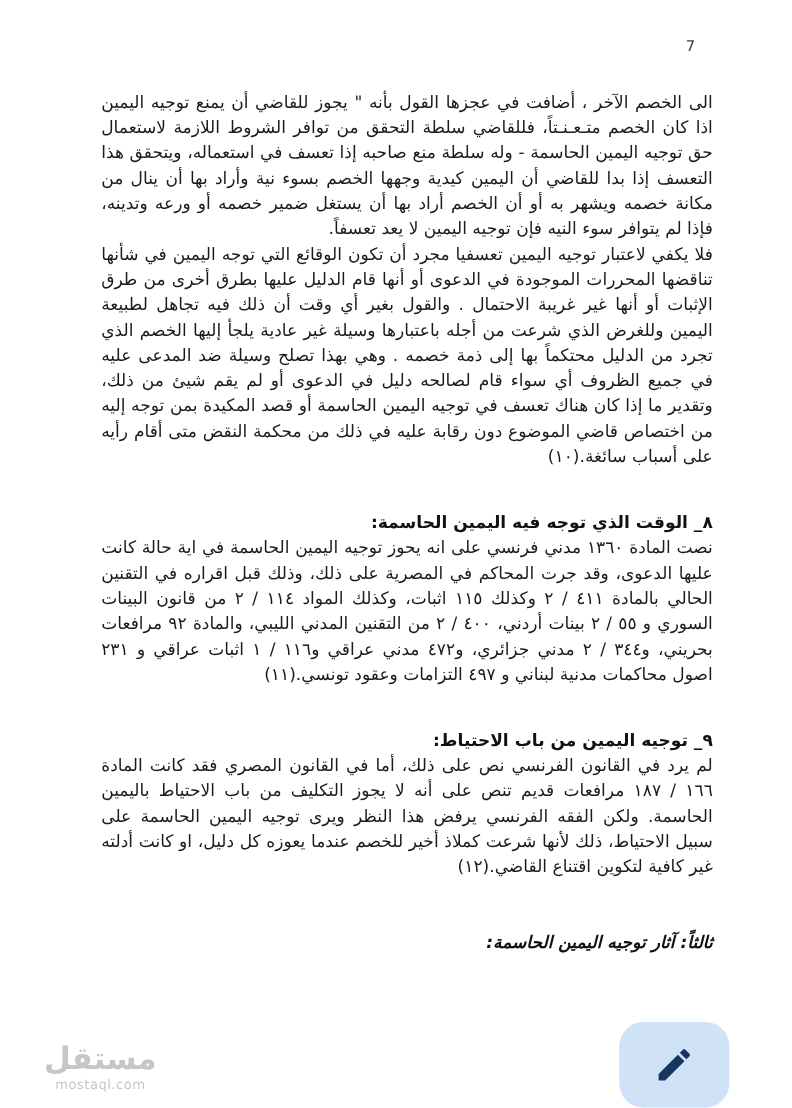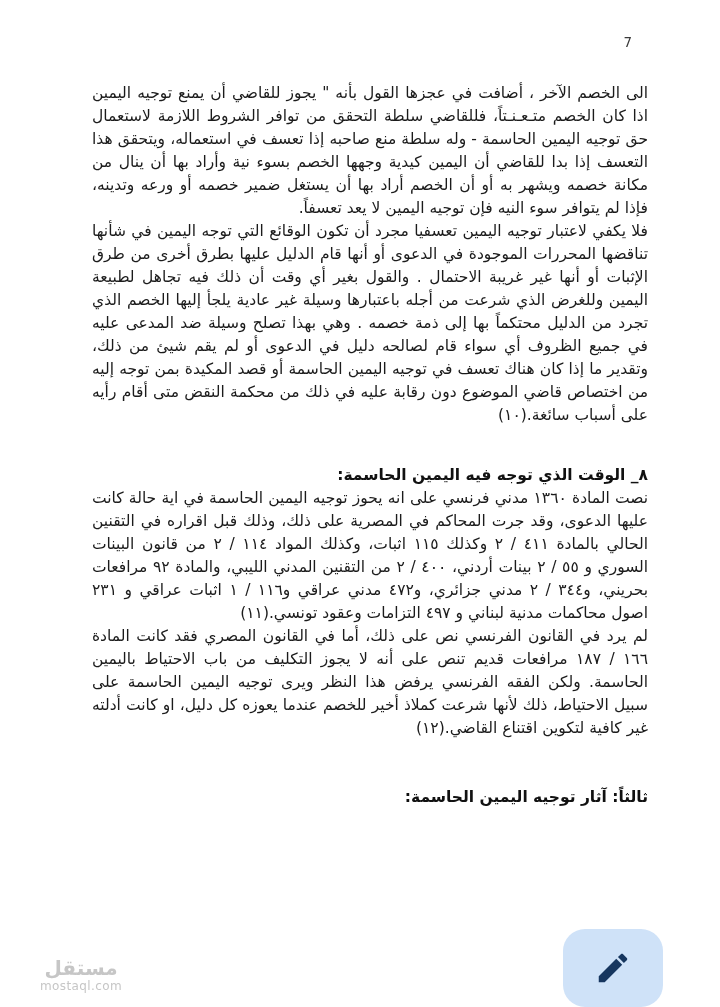--- a/index.html
+++ b/index.html
@@ -34,31 +34,31 @@
   }
   .para { margin: 0; }
   .heading {
     font-size: 15.5px;
     font-weight: bold;
     color: #111111;
     line-height: 23px;
     text-align: right;
   }
   .sec { margin-top: 37px; }
-  .sec-xl { margin-top: 46px; }
+  .sec-xl { margin-top: 46px; font-style: italic; }
   .watermark {
     position: absolute;
     left: 40px; bottom: 14px;
     color: #c8c8c8;
     text-align: center;
     user-select: none;
   }
   .wm-ar {
     direction: rtl;
-    font-size: 20px;
+    font-size: 28px;
     font-weight: 600;
     color: #c6c6c6;
     line-height: 1.1;
   }
   .wm-en {
     font-size: 12px;
     letter-spacing: 0.4px;
     color: #c6c6c6;
     margin-top: 0px;
   }
@@ -81,20 +81,21 @@
 
 <div class="page">
 
   <div class="page-number">7</div>
 
   <div class="content" dir="rtl">
     <p class="para">الى الخصم الآخر ، أضافت في عجزها القول بأنه " يجوز للقاضي أن يمنع توجيه اليمين اذا كان الخصم متـعـنـتاً، فللقاضي سلطة التحقق من توافر الشروط اللازمة لاستعمال حق توجيه اليمين الحاسمة - وله سلطة منع صاحبه إذا تعسف في استعماله، ويتحقق هذا التعسف إذا بدا للقاضي أن اليمين كيدية وجهها الخصم بسوء نية وأراد بها أن ينال من مكانة خصمه ويشهر به أو أن الخصم أراد بها أن يستغل ضمير خصمه أو ورعه وتدينه، فإذا لم يتوافر سوء النيه فإن توجيه اليمين لا يعد تعسفاً.</p>
     <p class="para">فلا يكفي لاعتبار توجيه اليمين تعسفيا مجرد أن تكون الوقائع التي توجه اليمين في شأنها تناقضها المحررات الموجودة في الدعوى أو أنها قام الدليل عليها بطرق أخرى من طرق الإثبات أو أنها غير غريبة الاحتمال . والقول بغير أي وقت أن ذلك فيه تجاهل لطبيعة اليمين وللغرض الذي شرعت من أجله باعتبارها وسيلة غير عادية يلجأ إليها الخصم الذي تجرد من الدليل محتكماً بها إلى ذمة خصمه . وهي بهذا تصلح وسيلة ضد المدعى عليه في جميع الظروف أي سواء قام لصالحه دليل في الدعوى أو لم يقم شيئ من ذلك، وتقدير ما إذا كان هناك تعسف في توجيه اليمين الحاسمة أو قصد المكيدة بمن توجه إليه من اختصاص قاضي الموضوع دون رقابة عليه في ذلك من محكمة النقض متى أقام رأيه على أسباب سائغة.(١٠)</p>
     <h2 class="heading sec">٨_ الوقت الذي توجه فيه اليمين الحاسمة:</h2>
     <p class="para">نصت المادة ١٣٦٠ مدني فرنسي على انه يحوز توجيه اليمين الحاسمة في اية حالة كانت عليها الدعوى، وقد جرت المحاكم في المصرية على ذلك، وذلك قبل اقراره في التقنين الحالي بالمادة ٤١١ / ٢ وكذلك ١١٥ اثبات، وكذلك المواد ١١٤ / ٢ من قانون البينات السوري و ٥٥ / ٢ بينات أردني، ٤٠٠ / ٢ من التقنين المدني الليبي، والمادة ٩٢ مرافعات بحريني، و٣٤٤ / ٢ مدني جزائري، و٤٧٢ مدني عراقي و١١٦ / ١ اثبات عراقي و ٢٣١ اصول محاكمات مدنية لبناني و ٤٩٧ التزامات وعقود تونسي.(١١)</p>
+    <h2 class="heading sec">٩_ توجيه اليمين من باب الاحتياط:</h2>
     <p class="para">لم يرد في القانون الفرنسي نص على ذلك، أما في القانون المصري فقد كانت المادة ١٦٦ / ١٨٧ مرافعات قديم تنص على أنه لا يجوز التكليف من باب الاحتياط باليمين الحاسمة. ولكن الفقه الفرنسي يرفض هذا النظر ويرى توجيه اليمين الحاسمة على سبيل الاحتياط، ذلك لأنها شرعت كملاذ أخير للخصم عندما يعوزه كل دليل، او كانت أدلته غير كافية لتكوين اقتناع القاضي.(١٢)</p>
     <h2 class="heading sec-xl">ثالثاً:  آثار توجيه اليمين الحاسمة:</h2>
   </div>
 
   <div class="watermark">
     <div class="wm-ar">مستقل</div>
     <div class="wm-en">mostaql.com</div>
   </div>
 
   <button class="edit-btn">

